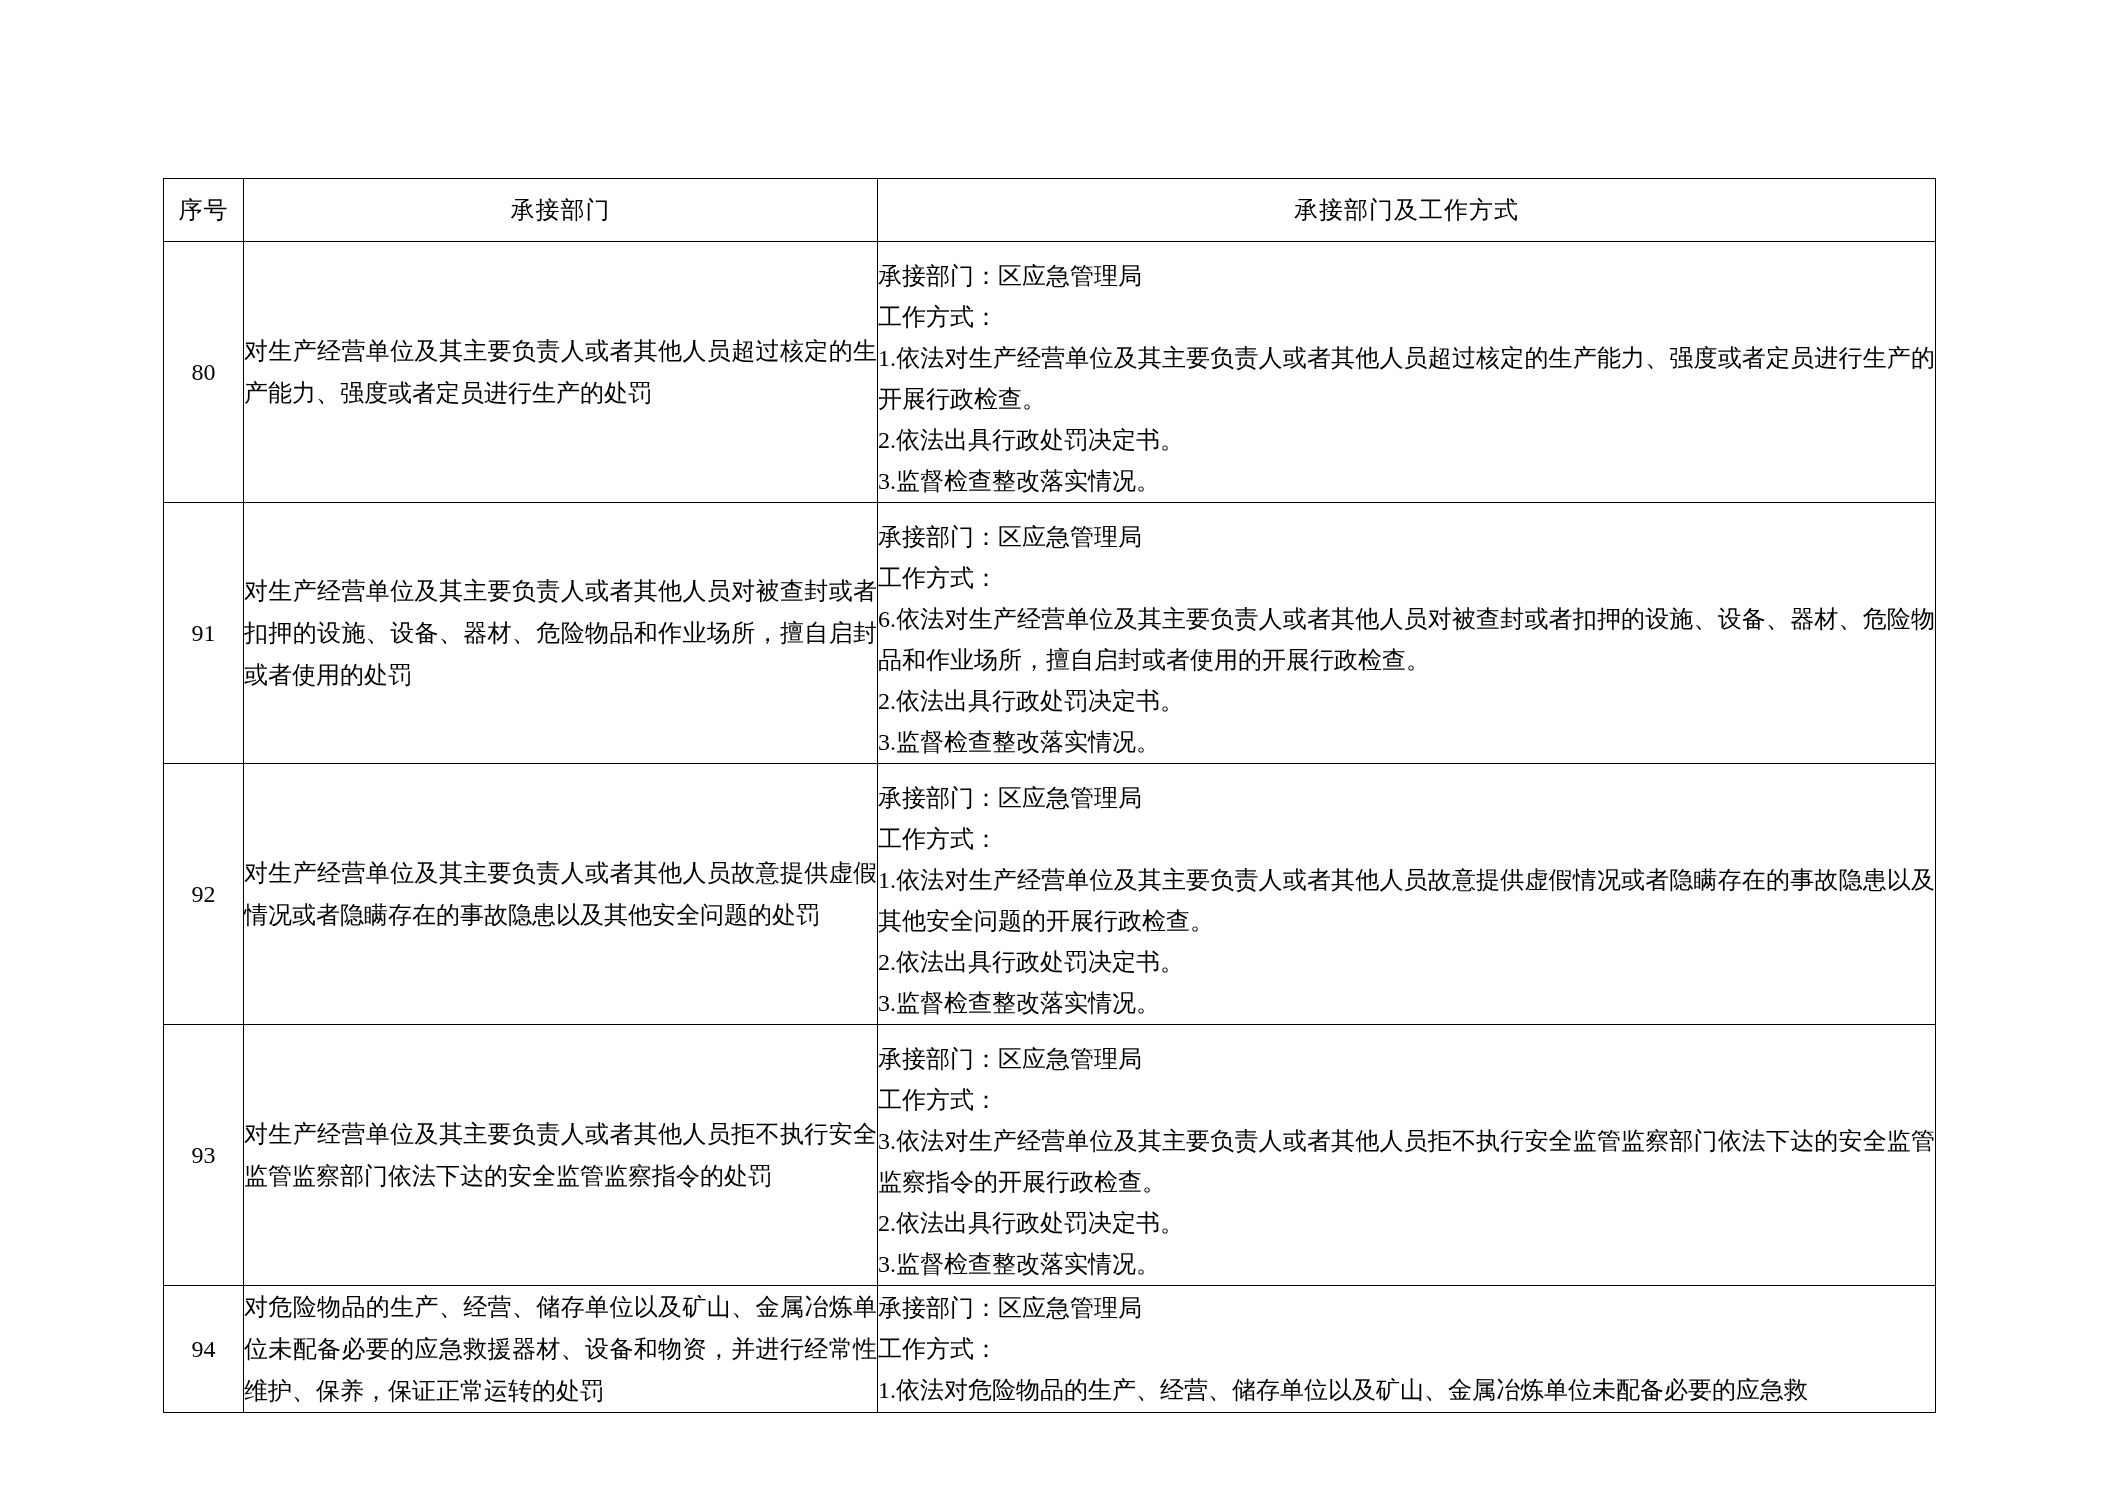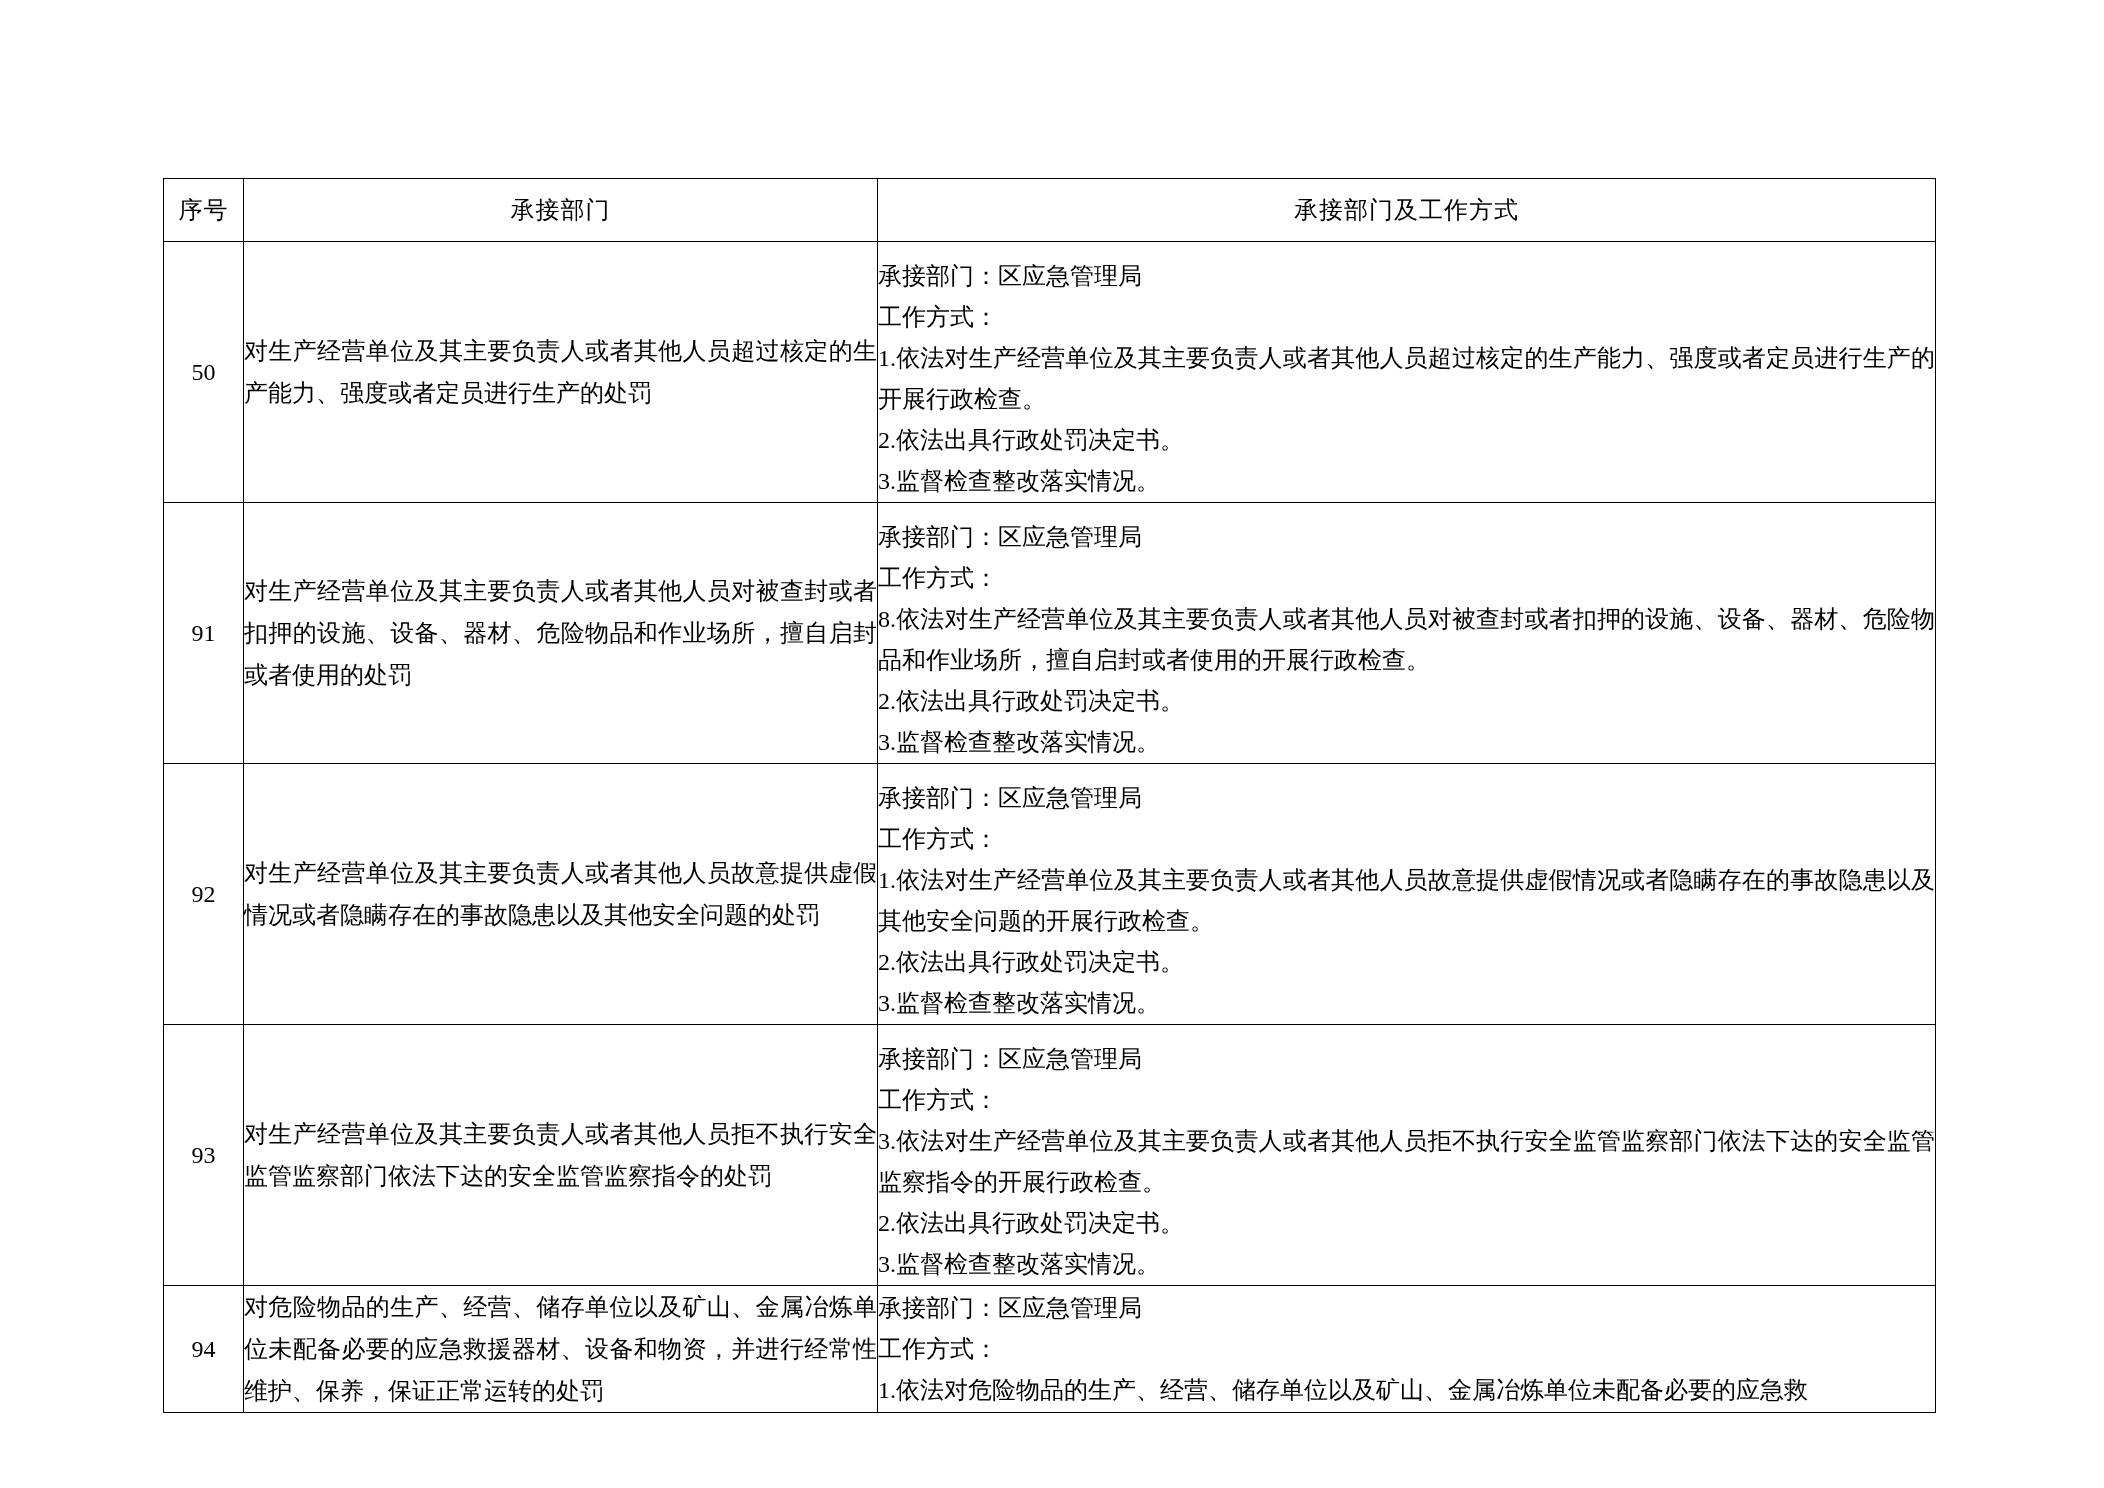--- a/index.html
+++ b/index.html
@@ -96,37 +96,37 @@
     </colgroup>
     <thead>
       <tr>
         <th class="hdr-cell">序号</th>
         <th class="hdr-cell">承接部门</th>
         <th class="hdr-cell">承接部门及工作方式</th>
       </tr>
     </thead>
     <tbody>
       <tr class="row-90">
-        <td class="seq-cell">50</td>
+        <td class="seq-cell">80</td>
         <td class="name-cell">对生产经营单位及其主要负责人或者其他人员超过核定的生产能力、强度或者定员进行生产的处罚</td>
         <td class="dept-cell">
           <p>承接部门：区应急管理局</p>
           <p>工作方式：</p>
           <p>1.依法对生产经营单位及其主要负责人或者其他人员超过核定的生产能力、强度或者定员进行生产的开展行政检查。</p>
           <p>2.依法出具行政处罚决定书。</p>
           <p>3.监督检查整改落实情况。</p>
         </td>
       </tr>
       <tr class="row-91">
         <td class="seq-cell">91</td>
         <td class="name-cell">对生产经营单位及其主要负责人或者其他人员对被查封或者扣押的设施、设备、器材、危险物品和作业场所，擅自启封或者使用的处罚</td>
         <td class="dept-cell">
           <p>承接部门：区应急管理局</p>
           <p>工作方式：</p>
-          <p>8.依法对生产经营单位及其主要负责人或者其他人员对被查封或者扣押的设施、设备、器材、危险物品和作业场所，擅自启封或者使用的开展行政检查。</p>
+          <p>6.依法对生产经营单位及其主要负责人或者其他人员对被查封或者扣押的设施、设备、器材、危险物品和作业场所，擅自启封或者使用的开展行政检查。</p>
           <p>2.依法出具行政处罚决定书。</p>
           <p>3.监督检查整改落实情况。</p>
         </td>
       </tr>
       <tr class="row-92">
         <td class="seq-cell">92</td>
         <td class="name-cell">对生产经营单位及其主要负责人或者其他人员故意提供虚假情况或者隐瞒存在的事故隐患以及其他安全问题的处罚</td>
         <td class="dept-cell">
           <p>承接部门：区应急管理局</p>
           <p>工作方式：</p>

